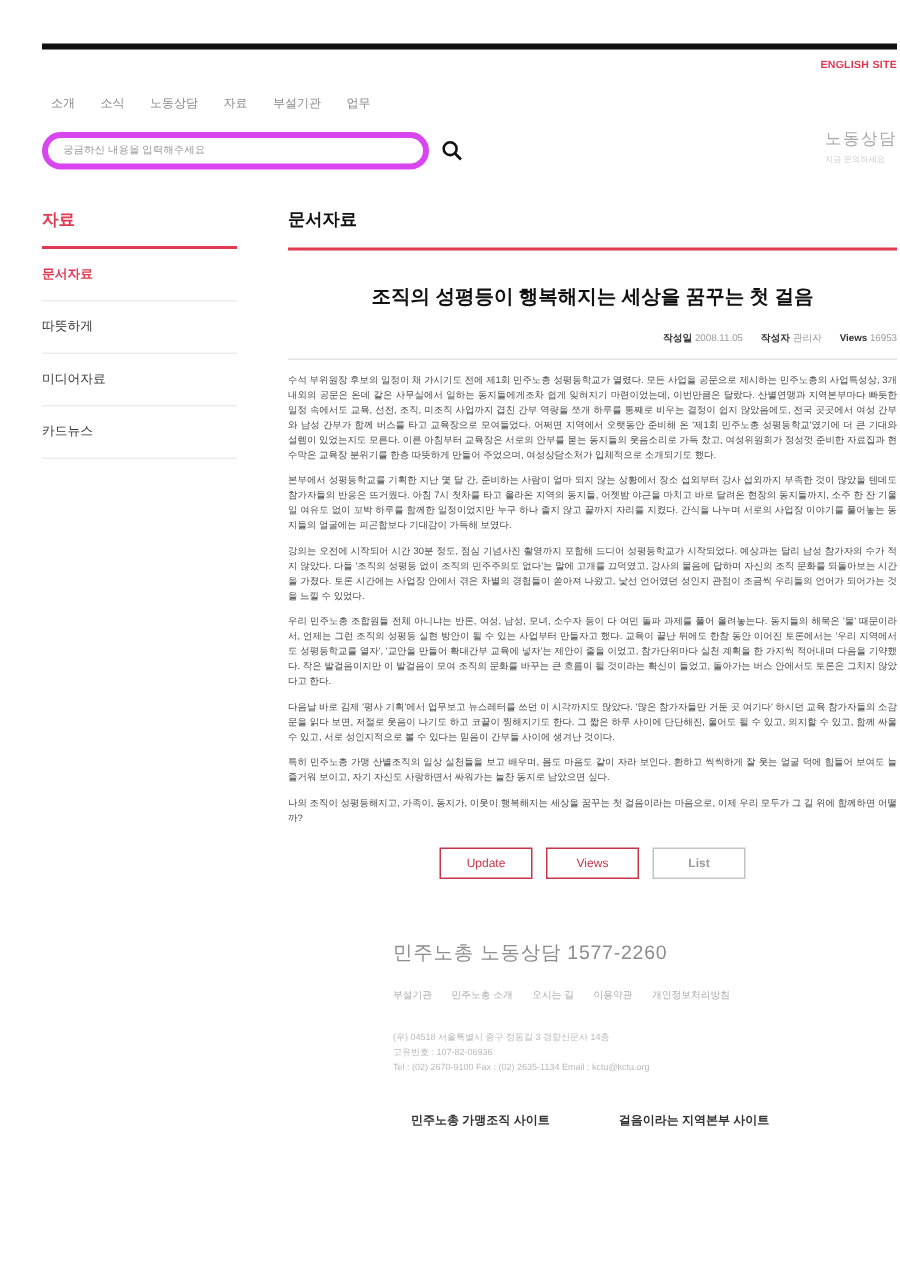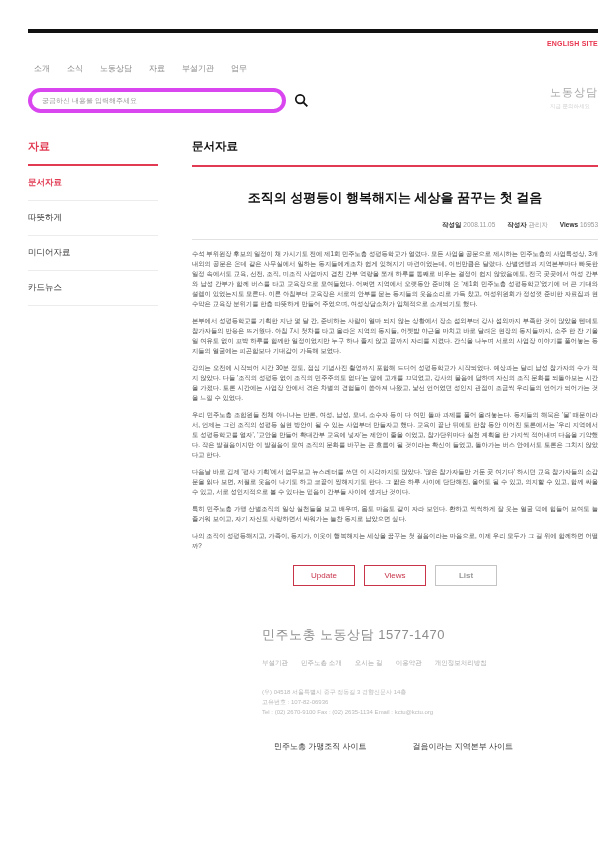--- a/index.html
+++ b/index.html
@@ -51,21 +51,21 @@
   .btn { font-size:8px; padding:5px 14px; width:62px; text-align:center; background:#fff; cursor:pointer; font-family:inherit; }
   .btn.red { border:1px solid #c8344a; color:#c8344a; }
   .btn.gray { border:1px solid #c4c4c4; color:#9a9a9a;font-weight:bold; }
 
   .footer { margin-top:40px; padding-left:70px; }
   .footer-title { font-size:13px; color:#8d8d8d; letter-spacing:.5px; }
   .footer-links { display:flex; gap:13px; font-size:6.5px; color:#ababab; margin-top:15px; }
   .footer-links span { cursor:pointer; }
   .footer-addr { margin-top:19px; font-size:6px; line-height:10px; color:#b9b9b9; }
   .site-links { display:flex; gap:46px; margin-top:24px; padding-left:12px; }
-  .site-links span { font-size:8px; font-weight:normal; color:#333; cursor:pointer; }
+  .site-links span { font-size:8px; font-weight:bold; color:#333; cursor:pointer; }
 </style>
 </head>
 <body>
 
 <div class="page">
 
   <div class="topbar"></div>
   <div class="english-site">ENGLISH SITE</div>
 
   <div class="header">
@@ -135,21 +135,21 @@
         <p>나의 조직이 성평등해지고, 가족이, 동지가, 이웃이 행복해지는 세상을 꿈꾸는 첫 걸음이라는 마음으로, 이제 우리 모두가 그 길 위에 함께하면 어떨까?</p>
       </div>
 
       <div class="btn-row">
         <button class="btn red">Update</button>
         <button class="btn red">Views</button>
         <button class="btn gray">List</button>
       </div>
 
       <div class="footer">
-        <div class="footer-title">민주노총 노동상담 1577-1470</div>
+        <div class="footer-title">민주노총 노동상담 1577-2260</div>
         <div class="footer-links">
           <span>부설기관</span>
           <span>민주노총 소개</span>
           <span>오시는 길</span>
           <span>이용약관</span>
           <span>개인정보처리방침</span>
         </div>
         <div class="footer-addr">
           <div>(우) 04518 서울특별시 중구 정동길 3 경향신문사 14층</div>
           <div>고유번호 : 107-82-06936</div>

